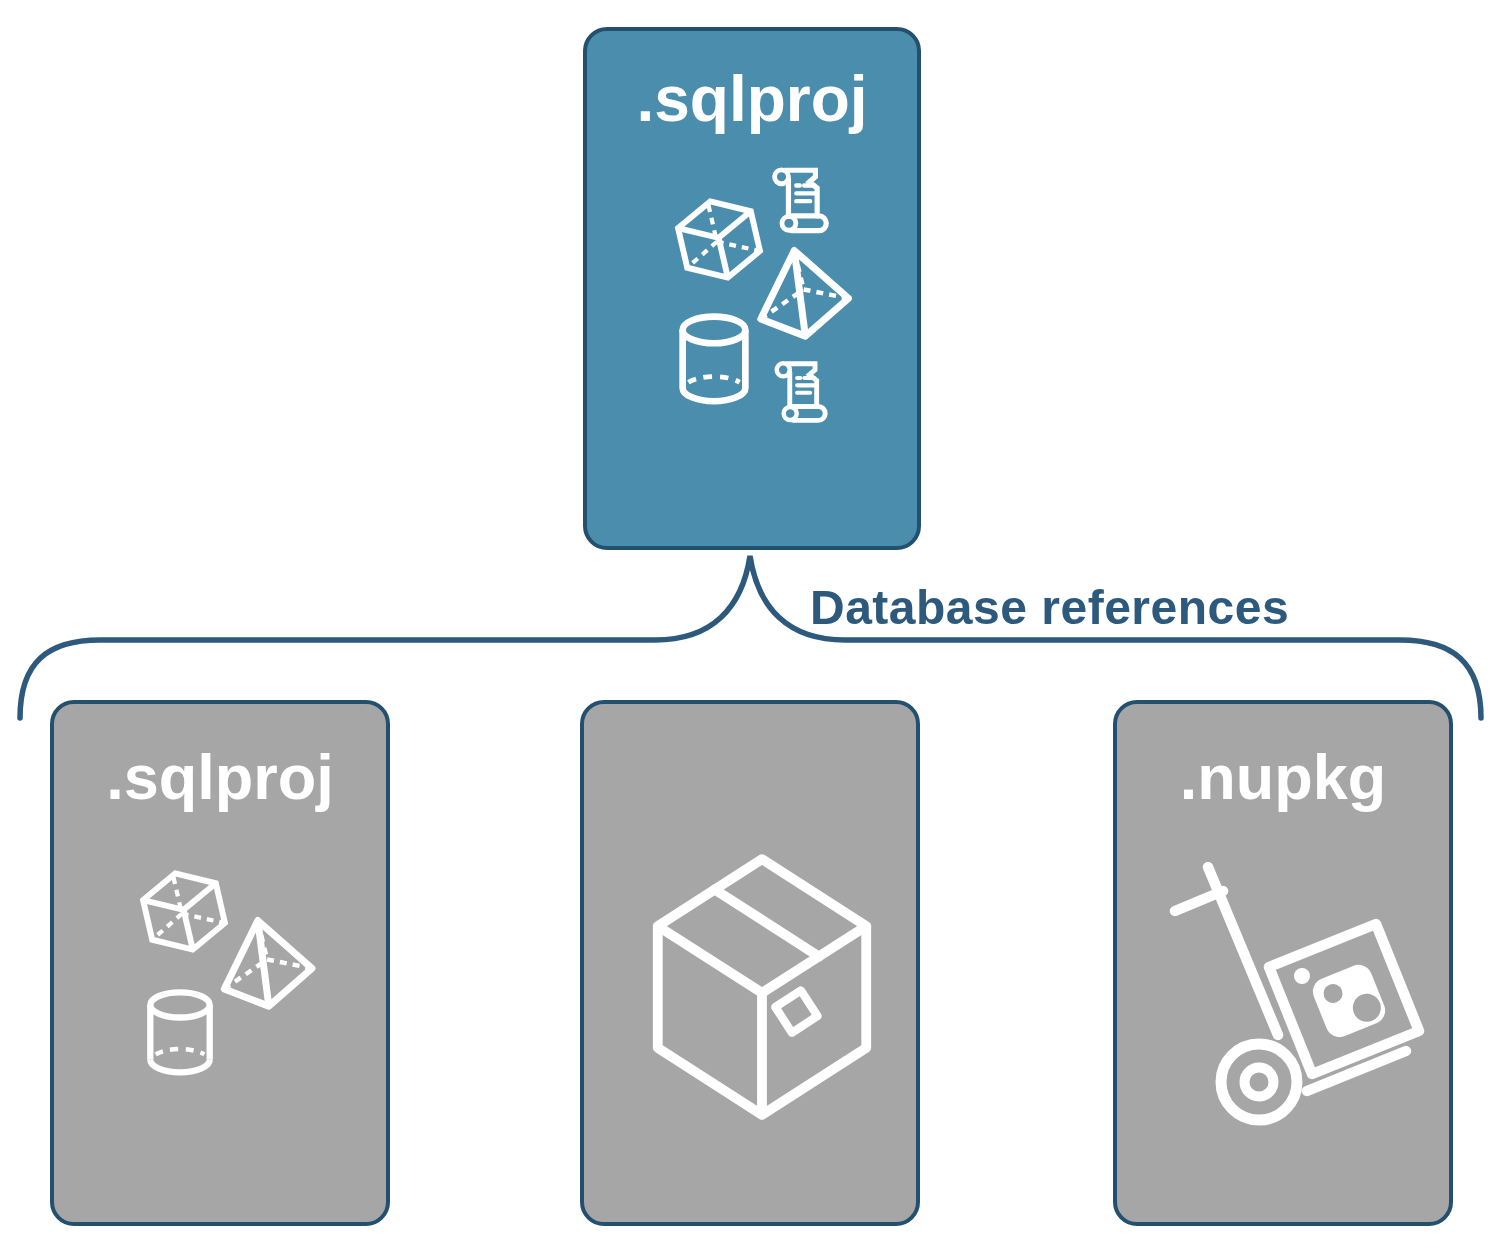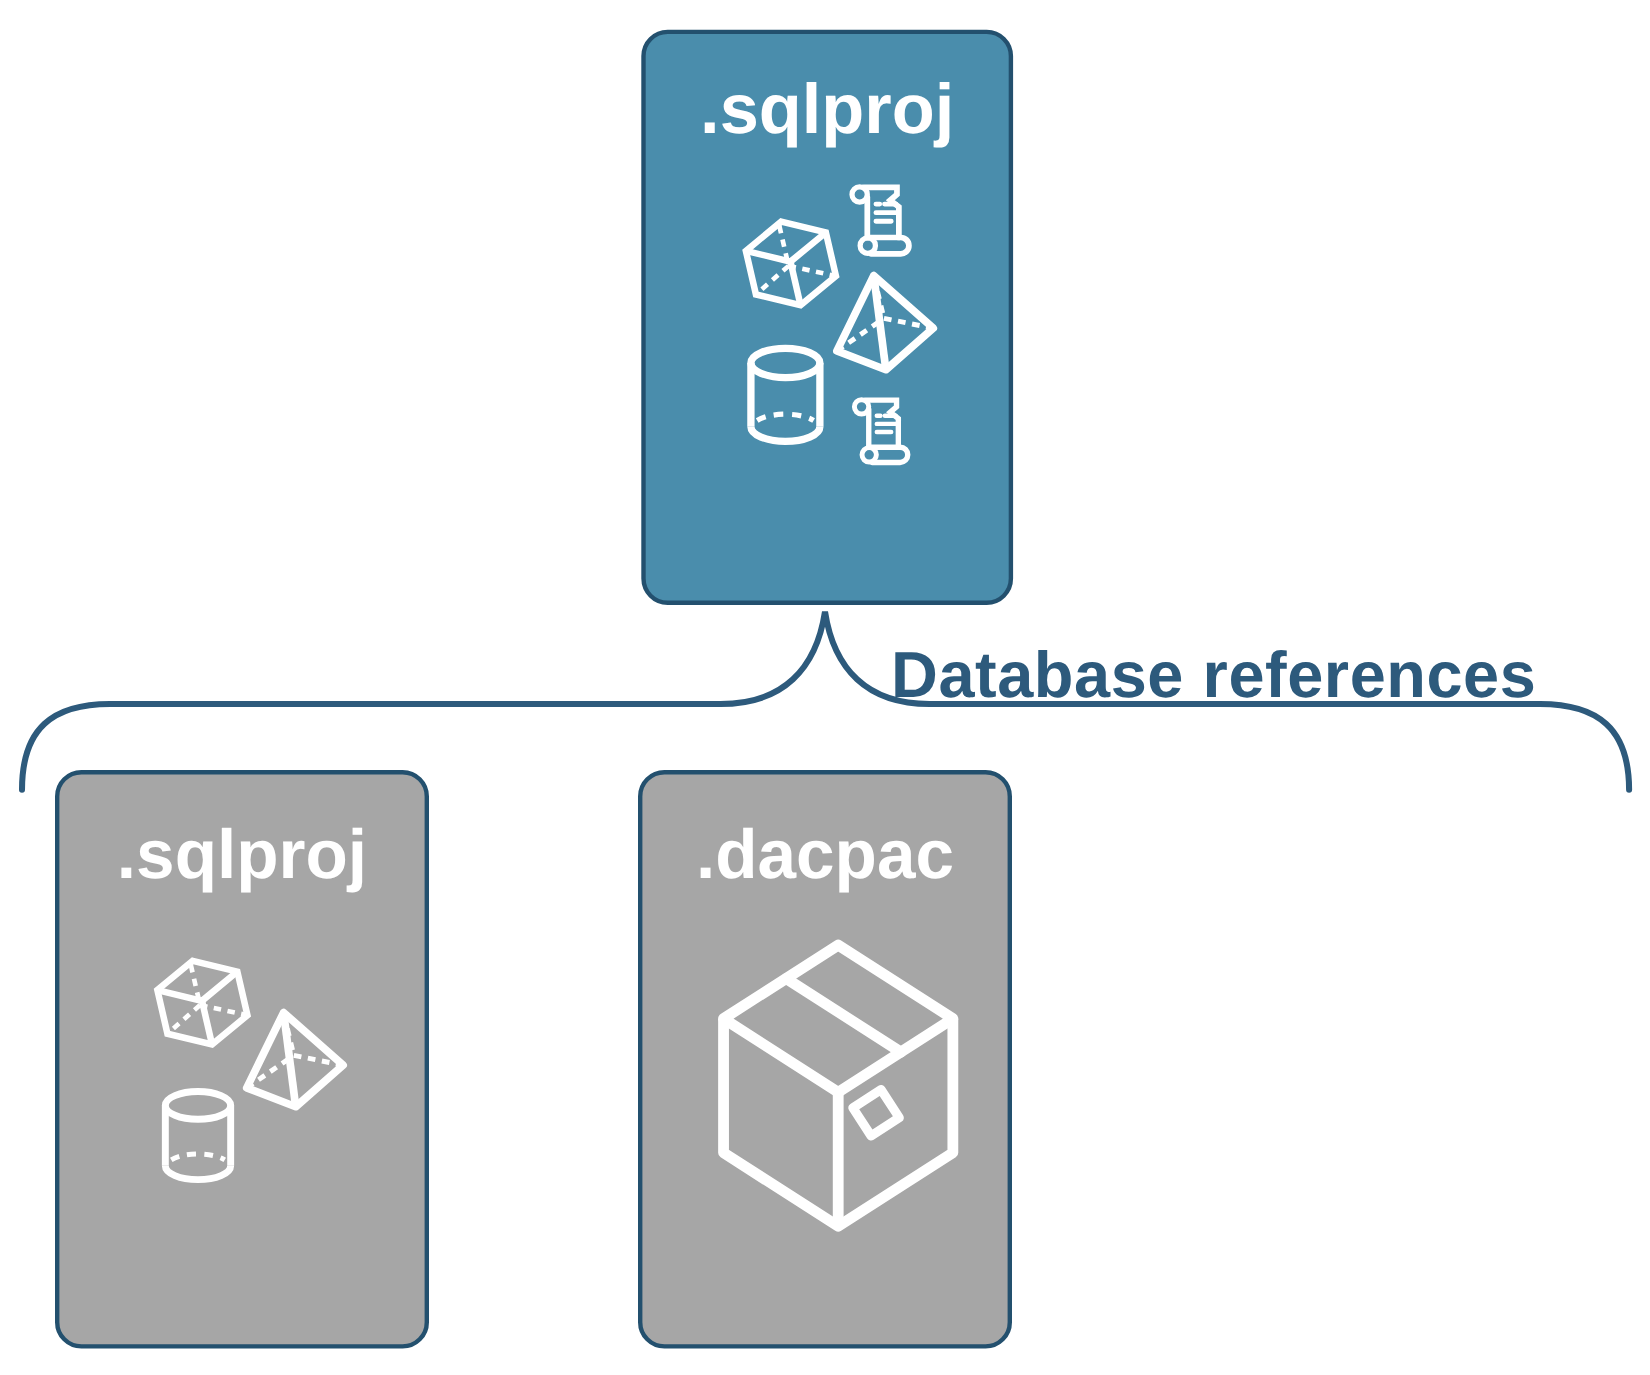--- a/index.html
+++ b/index.html
@@ -17,21 +17,21 @@
     position:relative;
     width:1500px;height:1250px;
     background:var(--background,#fff);
     overflow:hidden;
     font-family:"Liberation Sans", sans-serif;
   }
   .connector{position:absolute;left:0;top:0;width:1500px;height:1250px;pointer-events:none;}
   .connector path{stroke:var(--connector-line);stroke-width:5.5;fill:none;stroke-linecap:round;}
   .connector-label{
     position:absolute;left:810px;top:580px;
-    font-size:59px;font-weight:700;white-space:nowrap;
+    font-size:48px;font-weight:700;white-space:nowrap;
     color:var(--label-text);
     letter-spacing:0.5px;
   }
   .node{position:absolute;border:4px solid var(--node-border);border-radius:24px;}
   .node.root{left:583px;top:27px;width:338px;height:523px;background:var(--root-fill);}
   .node.child{top:700px;width:340px;height:526px;background:var(--child-fill);}
   .node.child.c1{left:50px;}
   .node.child.c2{left:580px;}
   .node.child.c3{left:1113px;}
   .node-title{
@@ -145,20 +145,25 @@
       </svg>
     <svg class="ic" style="left:155px;top:210px;width:112px;height:100px">
         <use href="#icon-pyramid"></use>
       </svg>
     <svg class="ic" style="left:88px;top:282px;width:76px;height:90px">
         <use href="#icon-cylinder"></use>
       </svg>
   </div>
 
   <div class="node child c2">
-    <div class="node-title">.dacpac</div>
     <svg class="ic" style="left:60px;top:138px;width:236px;height:290px">
         <use href="#icon-package"></use>
       </svg>
   </div>
 
+  <div class="node child c3">
+    <div class="node-title">.nupkg</div>
+    <svg class="ic" style="left:52px;top:155px;width:260px;height:270px">
+        <use href="#icon-nuget"></use>
+      </svg>
+  </div>
 
 </div>
 
 </body></html>

